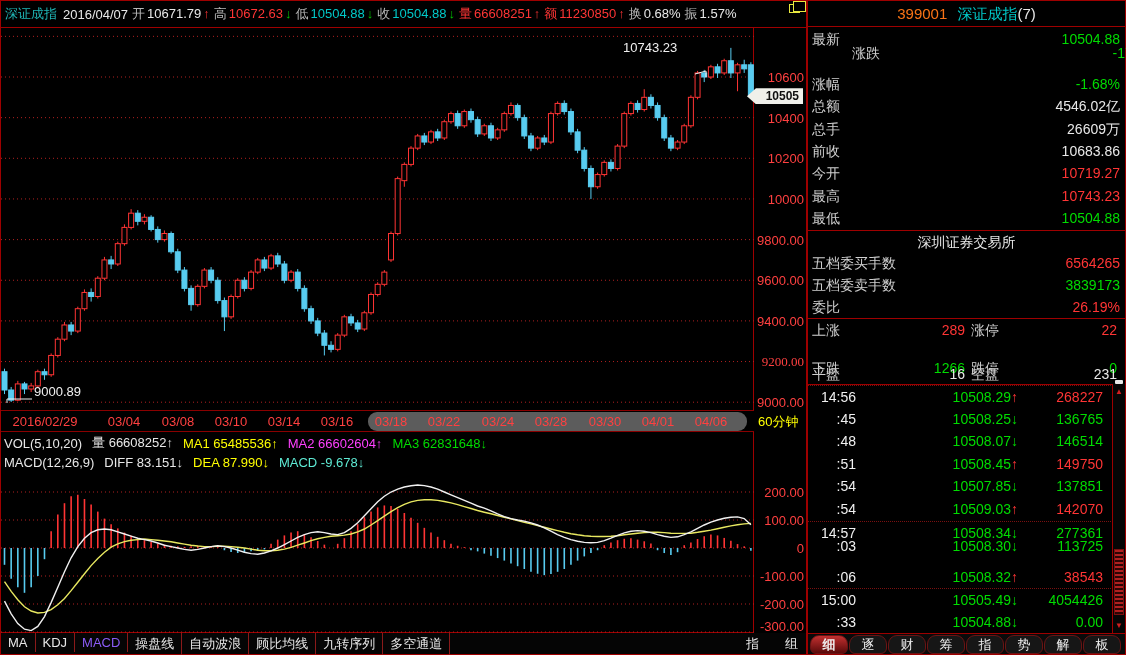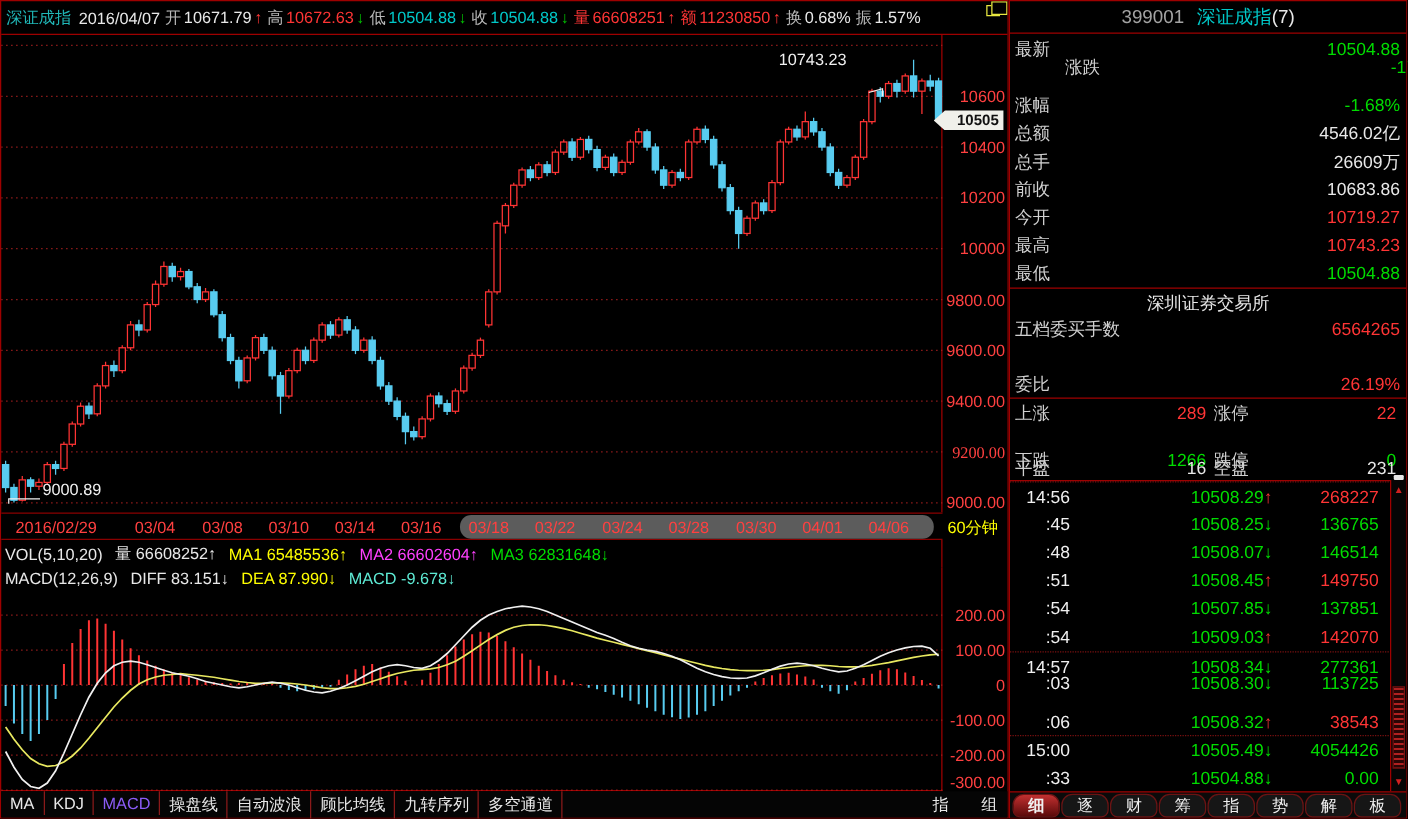--- a/index.html
+++ b/index.html
@@ -571,21 +571,21 @@
         <div class="lt-tab">自动波浪</div>
         <div class="lt-tab">顾比均线</div>
         <div class="lt-tab">九转序列</div>
         <div class="lt-tab">多空通道</div>
         <div class="bl-right" id="bl-right"><span style="color: rgb(232, 232, 232);">指</span><span style="color: rgb(232, 232, 232);">组</span></div>
     </div>
   </div>
 
   <div id="right-panel">
     <div class="rp-title">
-      <span style="color:#a3a3a3">399001</span>
+      <span style="color:#f97316">399001</span>
       <span class="c-cyan" style="margin-left:6px">深证成指</span><span class="c-white">(7)</span>
     </div>
     <div class="rp-quotes" id="rp-quotes">
         <div class="rp-qrow" style="top: 0px;">
           <span class="lbl">最新</span>
           <span class="val c-green">10504.88</span>
         </div>
         <div class="rp-qrow" style="top: 14px; margin-left: 40px;">
           <span class="lbl">涨跌</span>
           <span class="val c-green">-178.98</span>
@@ -617,20 +617,24 @@
         <div class="rp-qrow" style="top: 179.2px;">
           <span class="lbl">最低</span>
           <span class="val c-green">10504.88</span>
         </div>
       </div>
     <div class="rp-sec-header">深圳证券交易所</div>
     <div class="rp-depth" id="rp-depth">
         <div class="rp-qrow" style="top: 0px; padding-left: 36px;">
           <span class="lbl">五档委买手数</span>
           <span class="val c-red">6564265</span>
+        </div>
+        <div class="rp-qrow" style="top: 22px;">
+          <span class="lbl">五档委卖手数</span>
+          <span class="val c-green">3839173</span>
         </div>
         <div class="rp-qrow" style="top: 44px;">
           <span class="lbl">委比</span>
           <span class="val c-red">26.19%</span>
         </div>
       </div>
     <div class="rp-pairs" id="rp-pairs">
         <div class="rp-prow" style="top: 0px;">
           <span class="l1">上涨</span>
           <span class="v1 c-red">289</span>

